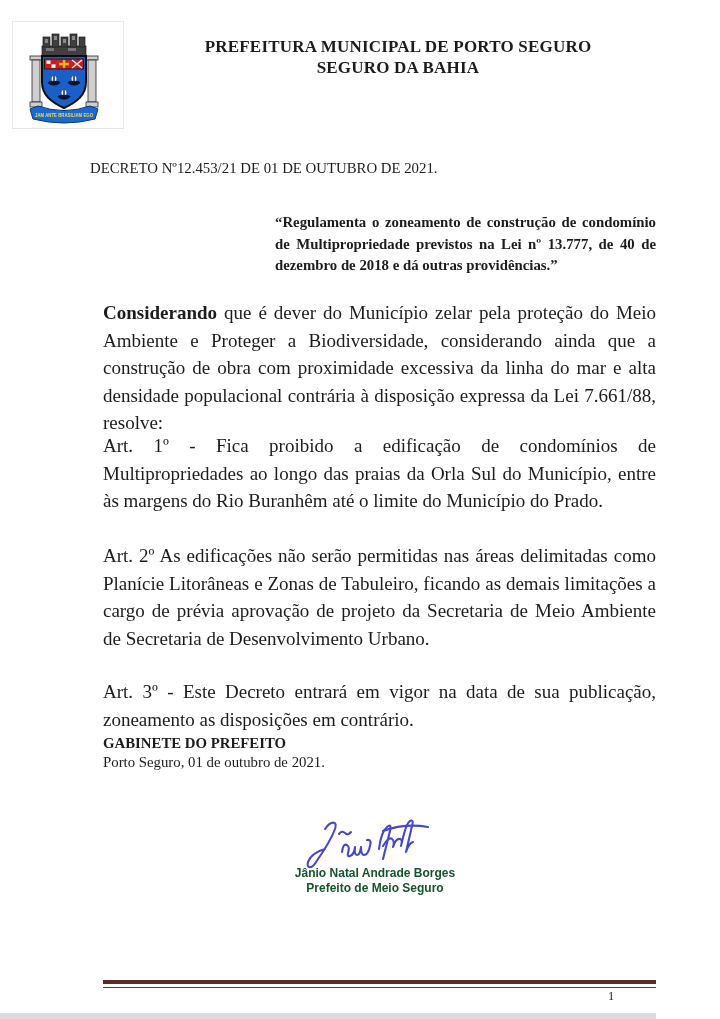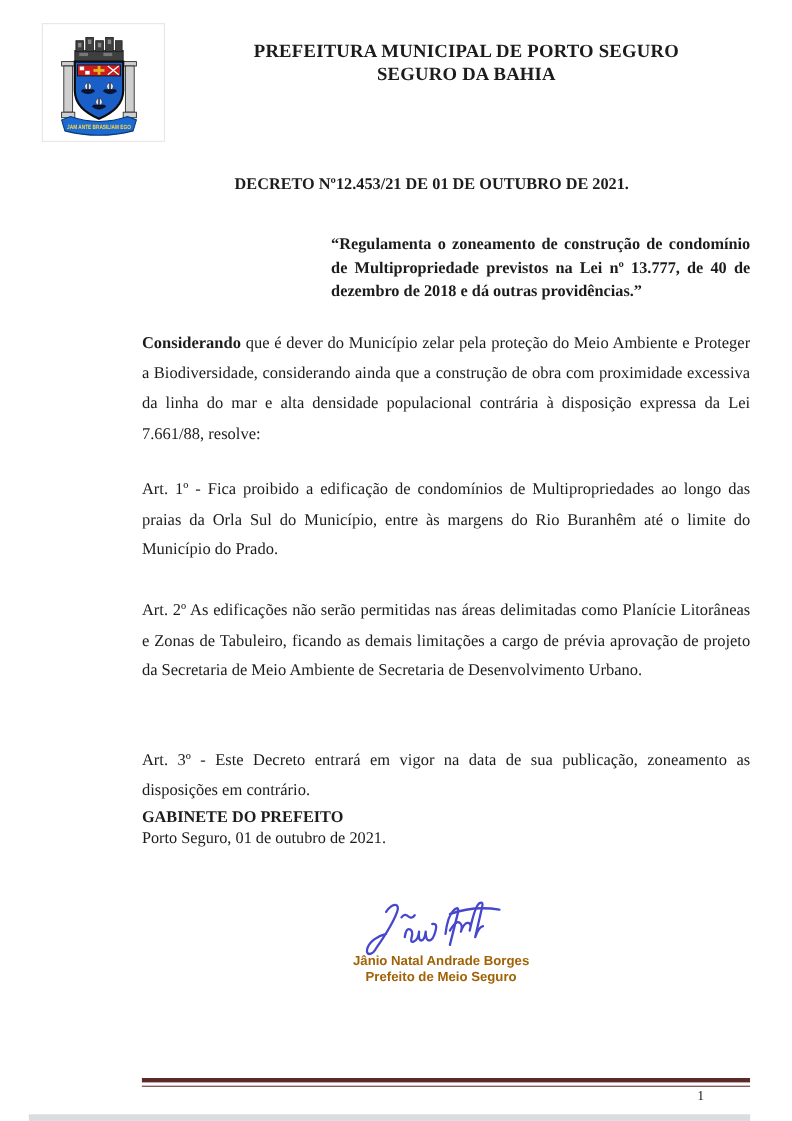--- a/index.html
+++ b/index.html
@@ -5,21 +5,20 @@
   * { margin: 0; padding: 0; box-sizing: border-box; }
   html, body { background: #ffffff; }
   .page {
     position: relative;
     width: 656px;
     height: 1019px;
     background: #ffffff;
     overflow: hidden;
     font-family: "Liberation Serif", serif;
     color: #1c1c1c;
-    margin-left: 26px;
   }
   
   .logo-box {
     position: absolute;
     left: 12px; top: 21px;
     width: 112px; height: 108px;
     border: 1px solid #e6e6e6;
     background: #ffffff;
   }
   .logo-box svg { position: absolute; left: 15px; top: 10px; }
@@ -29,38 +28,37 @@
     text-align: center;
     font-weight: bold;
     font-size: 17px;
     line-height: 21px;
     letter-spacing: 0.2px;
   }
   
   .decree-title {
     position: absolute;
     left: 90px; top: 160px; width: 553px;
-    text-align: center;
-    font-weight: bold;
+    font-weight: normal;
     font-size: 14.8px;
   }
   
   .epigraph {
     position: absolute;
     left: 275px; top: 212px; width: 381px;
     font-weight: bold;
     font-size: 14.8px;
     line-height: 21.5px;
     text-align: justify;
   }
   
   .body-par {
     position: absolute;
     left: 103px; width: 553px;
-    font-size: 15px;
+    font-size: 19px;
     line-height: 27.5px;
     text-align: justify;
   }
   .par-considerando { top: 299px; }
   .par-art1 { top: 432px; }
   .par-art2 { top: 542px; }
   .par-art3 { top: 678px; }
   .bold { font-weight: bold; }
   
   .closing {
@@ -74,21 +72,21 @@
   
   .signature-svg { position: absolute; left: 295px; top: 818px; }
   .sig-block {
     position: absolute;
     left: 160px; top: 866px; width: 430px;
     text-align: center;
     font-family: "Liberation Sans", sans-serif;
     font-weight: bold;
     font-size: 12px;
     line-height: 14.5px;
-    color: #a16207;
+    color: #14532d;
   }
   
   .footer-rule-thick {
     position: absolute;
     left: 103px; top: 980px; width: 553px; height: 4px;
     background: #5c2a28;
   }
   .footer-rule-thin {
     position: absolute;
     left: 103px; top: 987px; width: 553px; height: 1px;

